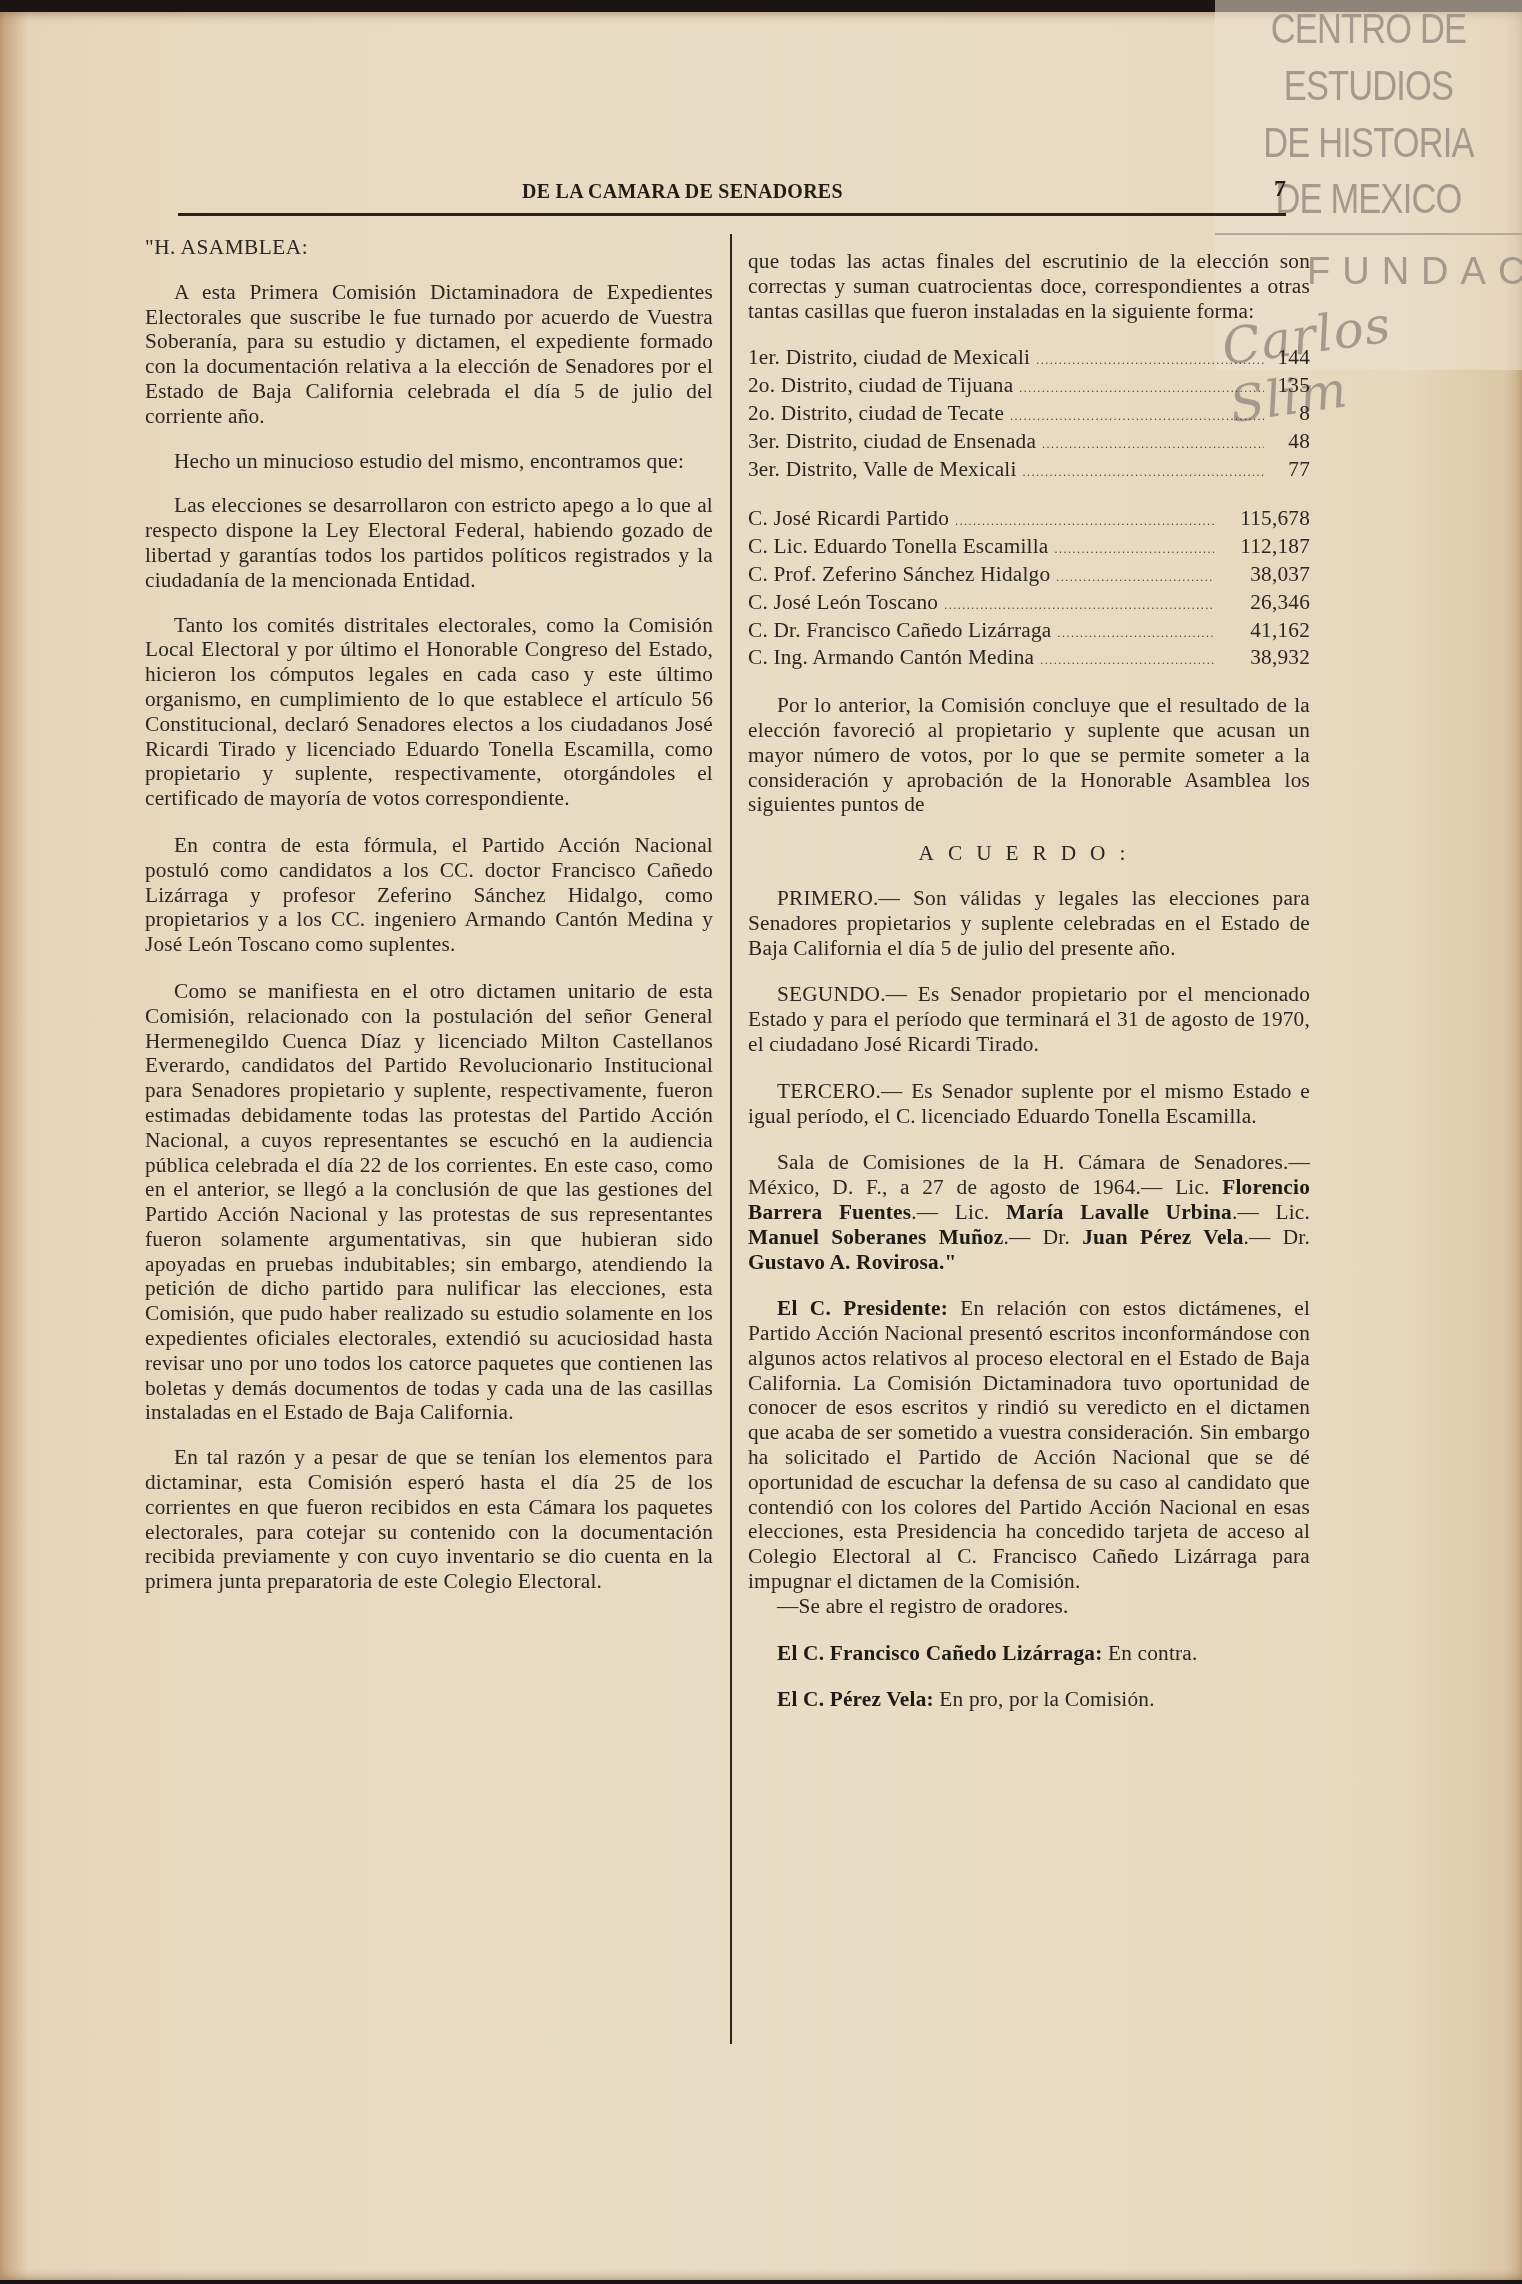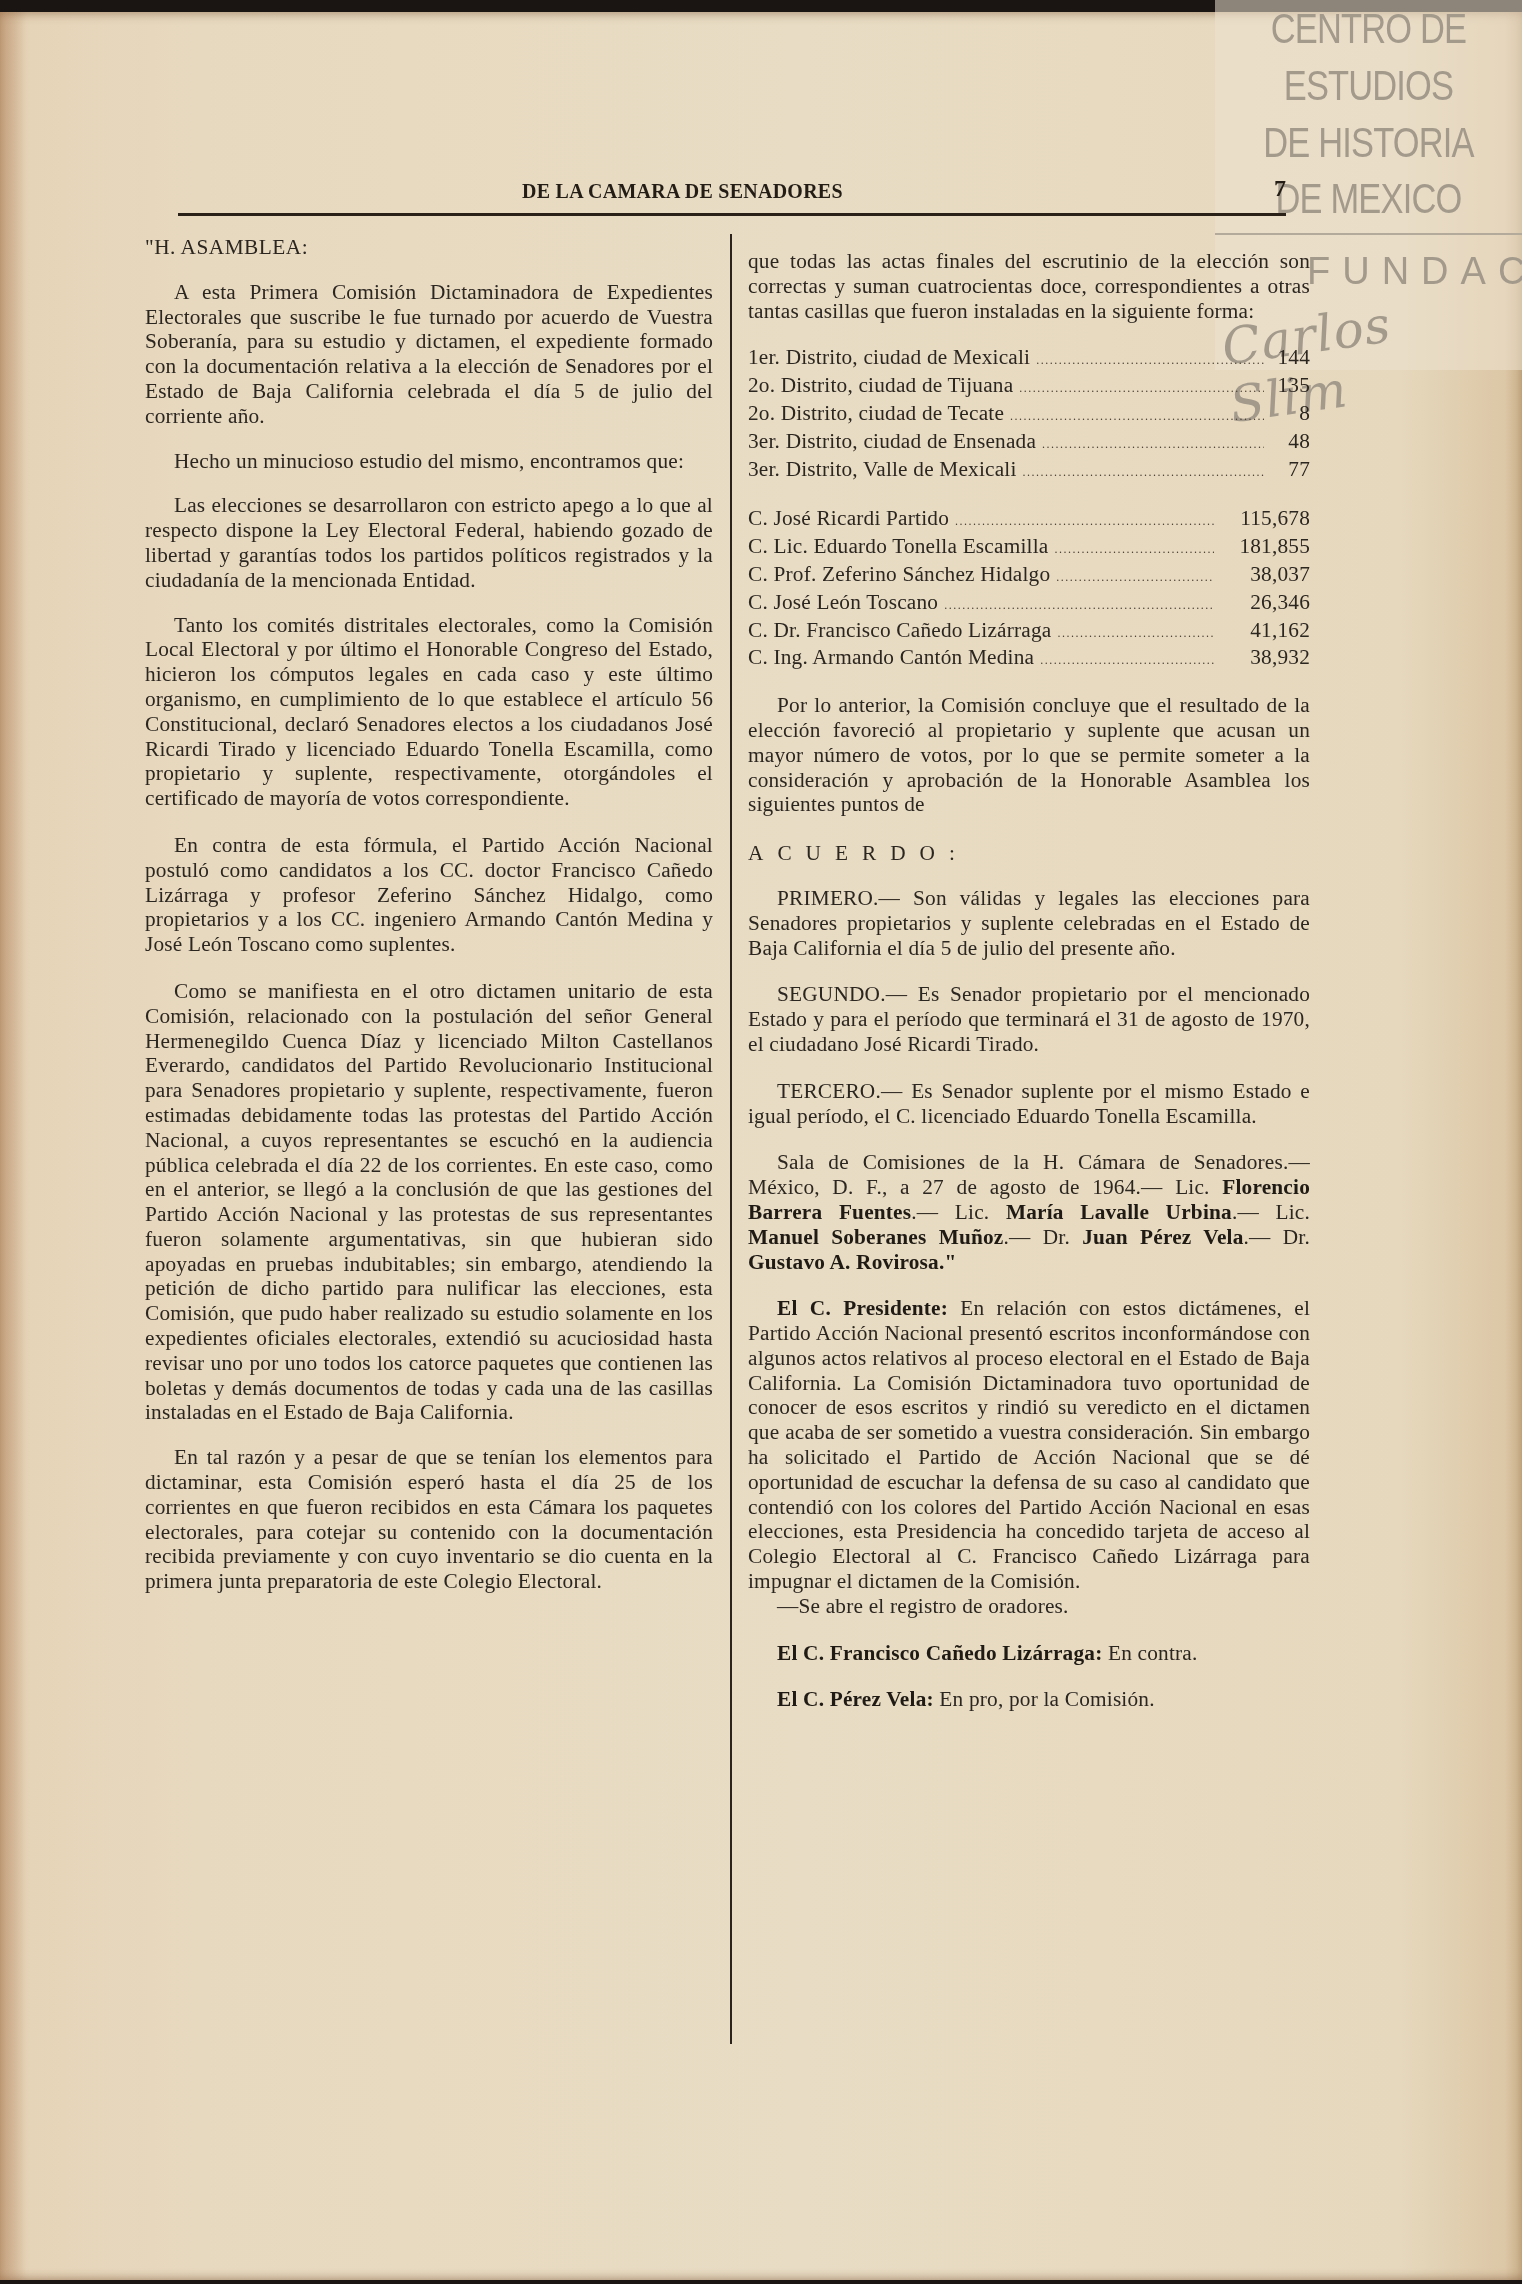--- a/index.html
+++ b/index.html
@@ -65,21 +65,21 @@
     .gap { margin-top: 20px; }
     .gap-s { margin-top: 22px; }
     .heading-asamblea { text-indent: 0; letter-spacing: 0.5px; margin-top: 10px; }
     .list { margin-top: 22px; }
     .row { display: flex; align-items: baseline; white-space: nowrap; }
     .row .lbl { flex: 0 0 auto; }
     .row .dots { flex: 1 1 auto; overflow: hidden; margin: 0 6px; font-size: 12px; letter-spacing: 1.5px; color: #4a3f33; }
     .row .dots::before { content: "....................................................................................................................................."; }
     .row .val { flex: 0 0 auto; text-align: right; min-width: 40px; }
     .votes .row .val { min-width: 90px; }
-    .acuerdo { text-align: left; text-indent: 0; letter-spacing: 14px; margin-top: 24px; }
+    .acuerdo { text-align: center; text-indent: 0; letter-spacing: 14px; margin-top: 24px; }
     b { font-weight: bold; color: #1f1a14; }
   </style>
 </head>
 <body>
 
 <div class="page">
   <div class="left-shade"></div>
 </div>
 
 <div class="watermark">
@@ -145,21 +145,21 @@
 
   <div class="list votes">
     <div class="row">
       <span class="lbl">C. José Ricardi Partido</span>
       <span class="dots"></span>
       <span class="val">115,678</span>
     </div>
     <div class="row">
       <span class="lbl">C. Lic. Eduardo Tonella Escamilla</span>
       <span class="dots"></span>
-      <span class="val">181,855</span>
+      <span class="val">112,187</span>
     </div>
     <div class="row">
       <span class="lbl">C. Prof. Zeferino Sánchez Hidalgo</span>
       <span class="dots"></span>
       <span class="val">38,037</span>
     </div>
     <div class="row">
       <span class="lbl">C. José León Toscano</span>
       <span class="dots"></span>
       <span class="val">26,346</span>

